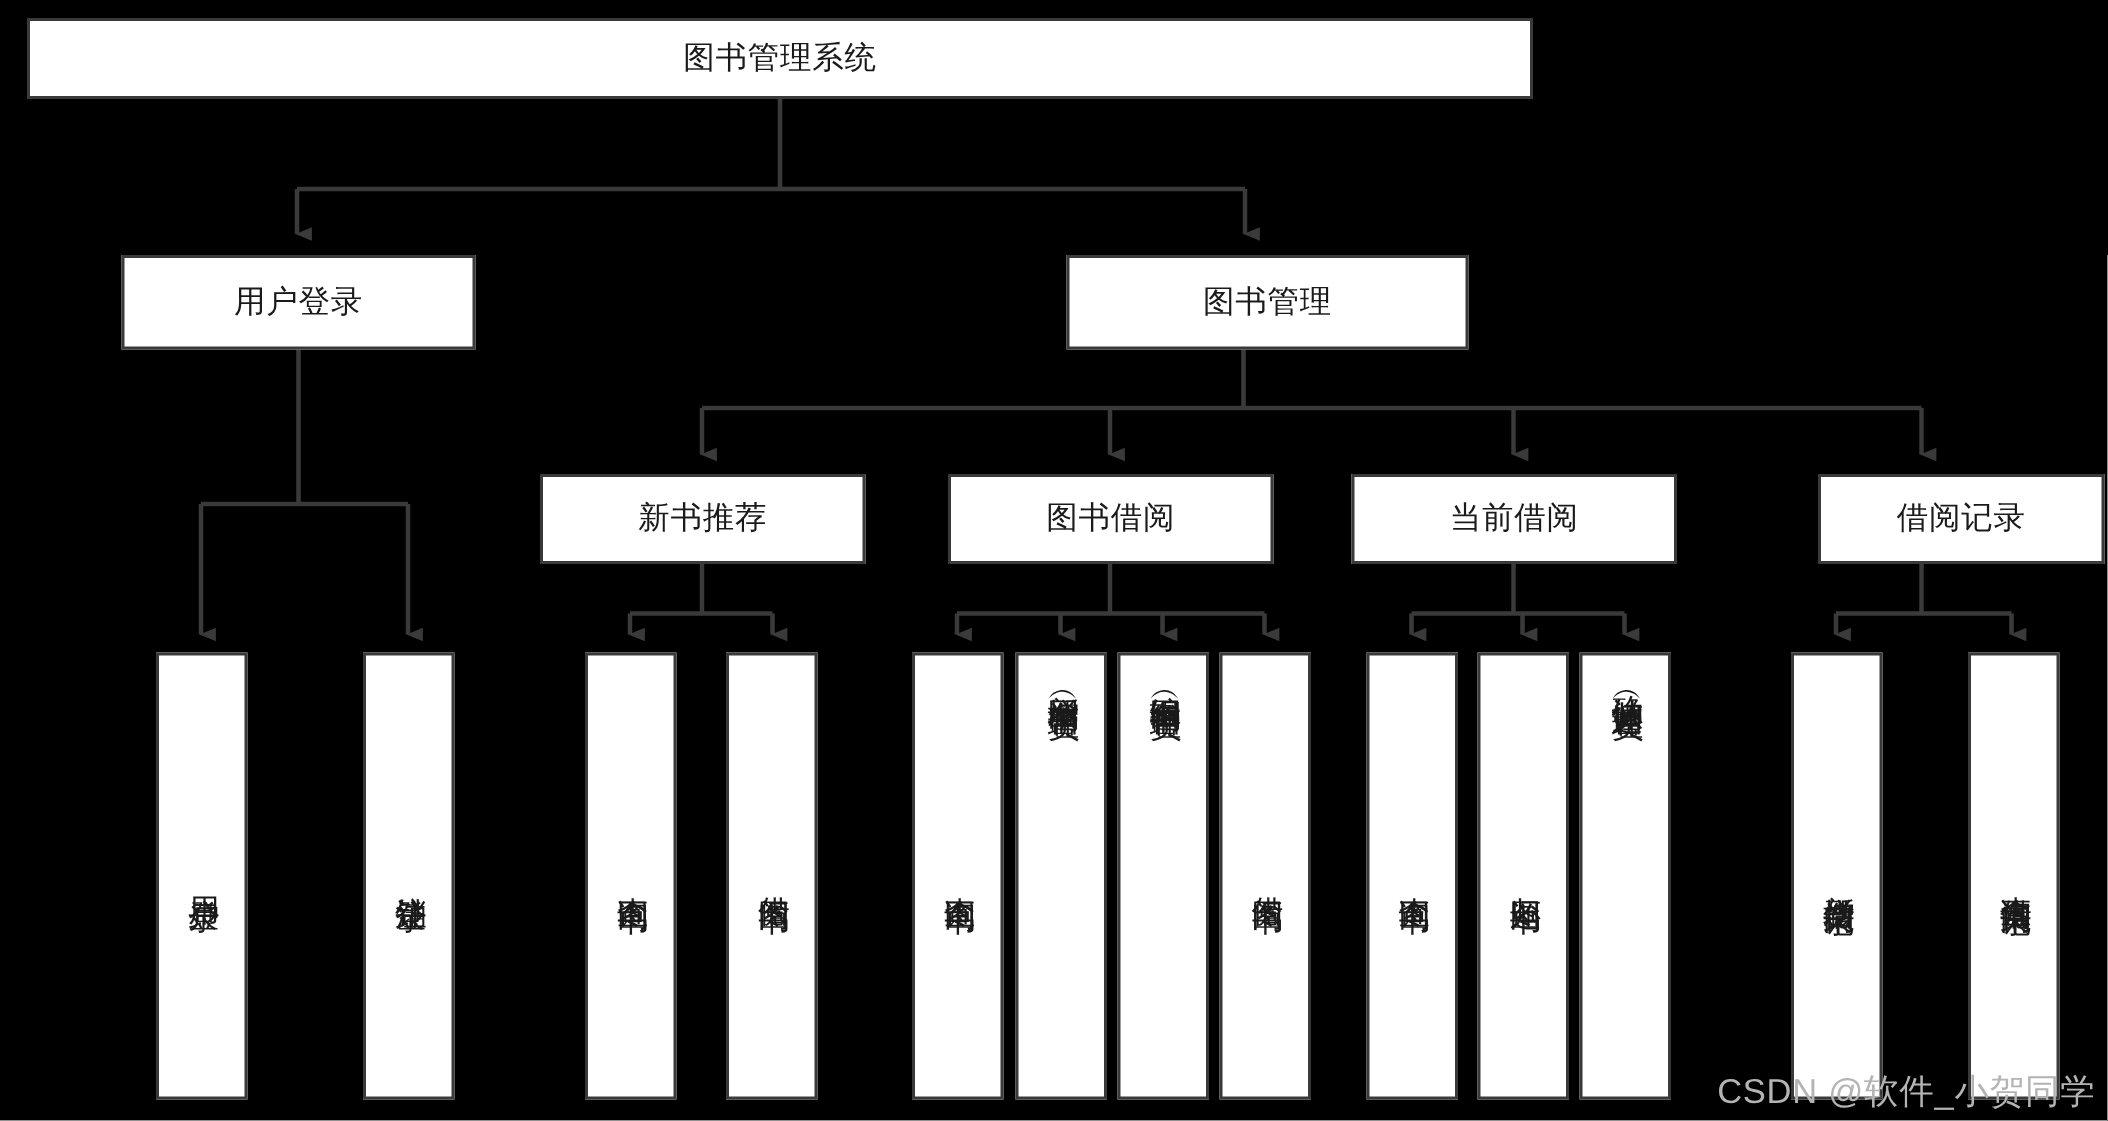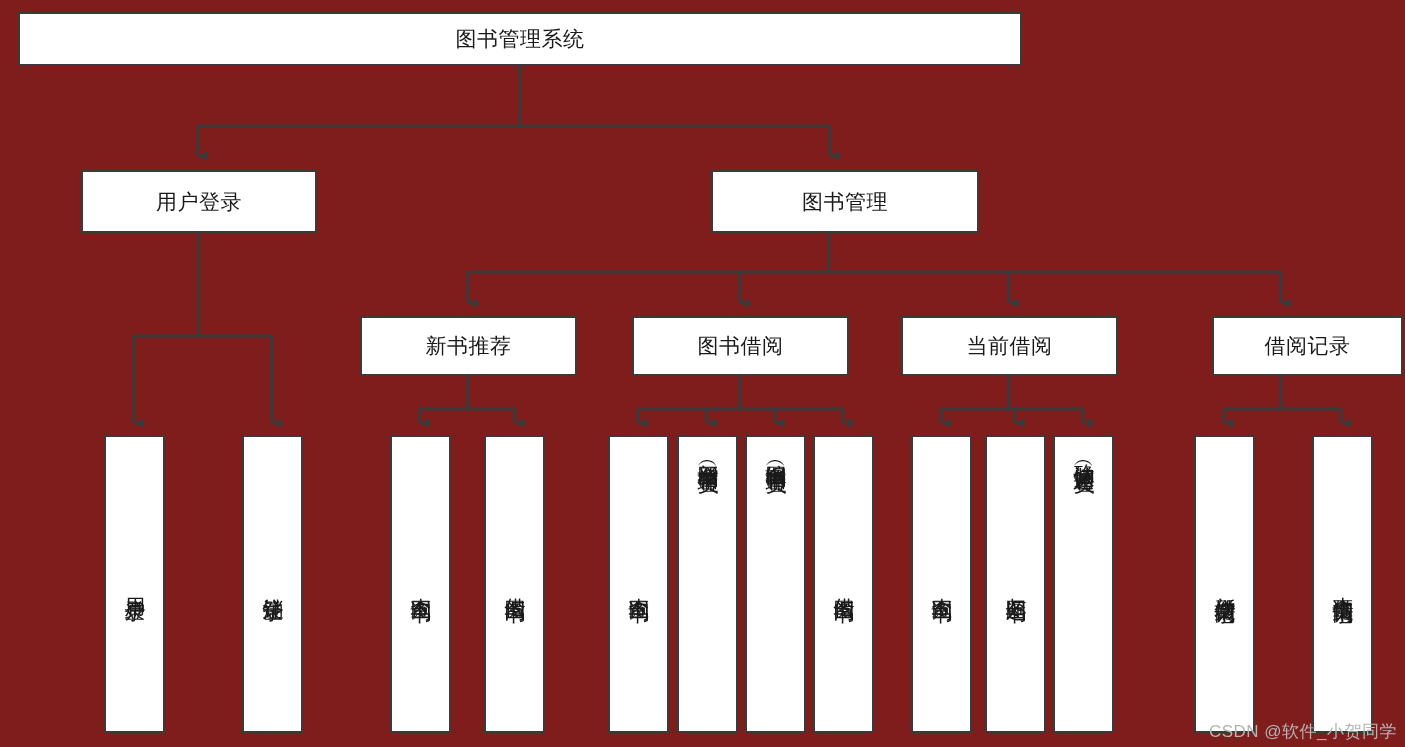--- a/index.html
+++ b/index.html
@@ -7,21 +7,21 @@
     padding: 0;
     background: #ffffff;
   }
   body {
     font-family: "Liberation Sans", "DejaVu Sans", sans-serif;
   }
   #diagram-root {
     position: relative;
     width: 1405px;
     height: 747px;
-    background: #7f1d1d;
+    background: #000000;
     overflow: hidden;
     text-decoration: underline;
   }
   svg.connectors {
     position: absolute;
     left: 0;
     top: 0;
     width: 1405px;
     height: 747px;
   }
@@ -55,21 +55,21 @@
     white-space: nowrap;
   }
   .node-v.center-v {
     align-items: center;
     padding-top: 0;
   }
   .watermark {
     position: absolute;
     right: 8px;
     bottom: 4px;
-    font-size: 17px;
+    font-size: 23px;
     color: #b4b4b4;
     white-space: nowrap;
     letter-spacing: 0.5px;
   }
 </style>
 </head>
 <body>
 
 <div id="diagram-root">
 

